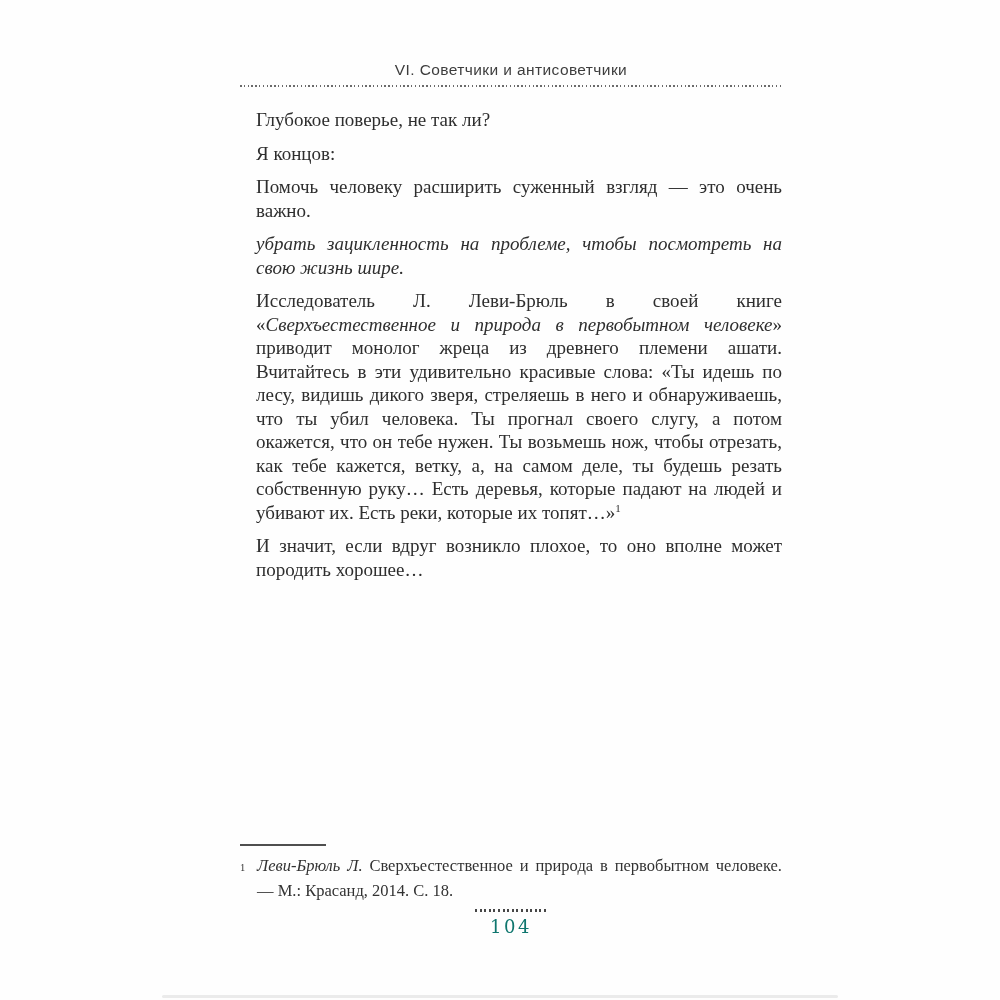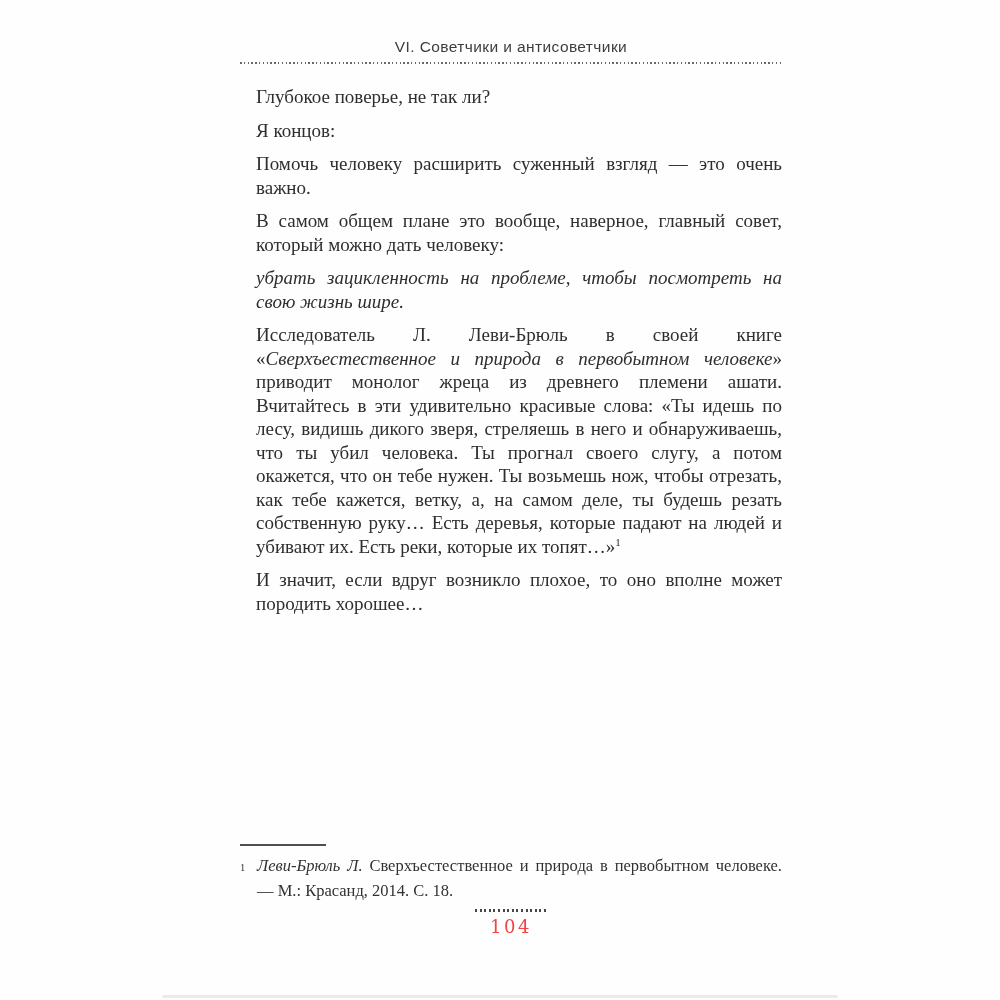--- a/index.html
+++ b/index.html
@@ -14,21 +14,21 @@
     background: #fefefe;
     font-family: "Liberation Serif", serif;
     overflow: hidden;
   }
   .column {
     width: 542px;
     margin-left: 240px;
   }
   
   .running-head-wrap {
-    padding-top: 38px;
+    padding-top: 61px;
   }
   .running-head {
     text-align: center;
     font-family: "Liberation Sans", sans-serif;
     font-size: 15.5px;
     letter-spacing: 0.4px;
     color: #3d3d3d;
   }
   .dotted-rule {
     margin-top: 6px;
@@ -94,21 +94,21 @@
     margin: 6px auto 0 auto;
     background-image: repeating-linear-gradient(90deg,
       #474747 0, #474747 2px, transparent 2px, transparent 4.6px);
   }
   .page-number {
     margin-top: 4px;
     text-align: center;
     font-family: "DejaVu Serif", serif;
     font-size: 18px;
     letter-spacing: 2.5px;
-    color: #ef4444;
+    color: #0f766e;
   }
   .page-edge {
     position: absolute;
     bottom: 2px;
     left: 162px;
     width: 676px;
     height: 3px;
     border-radius: 3px;
     background: #ebebeb;
   }
@@ -120,21 +120,20 @@
 
   <div class="running-head-wrap column">
     <div class="running-head">VI. Советчики и антисоветчики</div>
     <div class="dotted-rule"></div>
   </div>
 
   <div class="body-text column">
       <p><span>Глубокое поверье, не так ли?</span></p>
       <p><span>Я концов:</span></p>
       <p><span>Помочь человеку расширить суженный взгляд — это очень важно.</span></p>
-      <p><span>В самом общем плане это вообще, наверное, главный совет, который можно дать человеку:</span></p>
       <p><em>убрать зацикленность на проблеме, чтобы посмотреть на свою жизнь шире.</em></p>
       <p><span>Исследователь Л. Леви-Брюль в своей книге «</span><em>Сверхъестественное и природа в первобытном человеке</em><span>» приводит монолог жреца из древнего племени ашати. Вчитайтесь в эти удивительно красивые слова: «Ты идешь по лесу, видишь дикого зверя, стреляешь в него и обнаруживаешь, что ты убил человека. Ты прогнал своего слугу, а потом окажется, что он тебе нужен. Ты возьмешь нож, чтобы отрезать, как тебе кажется, ветку, а, на самом деле, ты будешь резать собственную руку… Есть деревья, которые падают на людей и убивают их. Есть реки, которые их топят…»</span><sup>1</sup></p>
       <p><span>И значит, если вдруг возникло плохое, то оно вполне может породить хорошее…</span></p>
     </div>
 
   <div class="footer-block">
     <div class="footnote-rule"></div>
     <div class="footnote">
       <span class="fn-marker">1</span>
       <span class="fn-body"><em class="fn-author">Леви-Брюль Л.</em> <span>Сверхъестественное и природа в первобытном человеке. — М.: Красанд, 2014. С. 18.</span></span>

